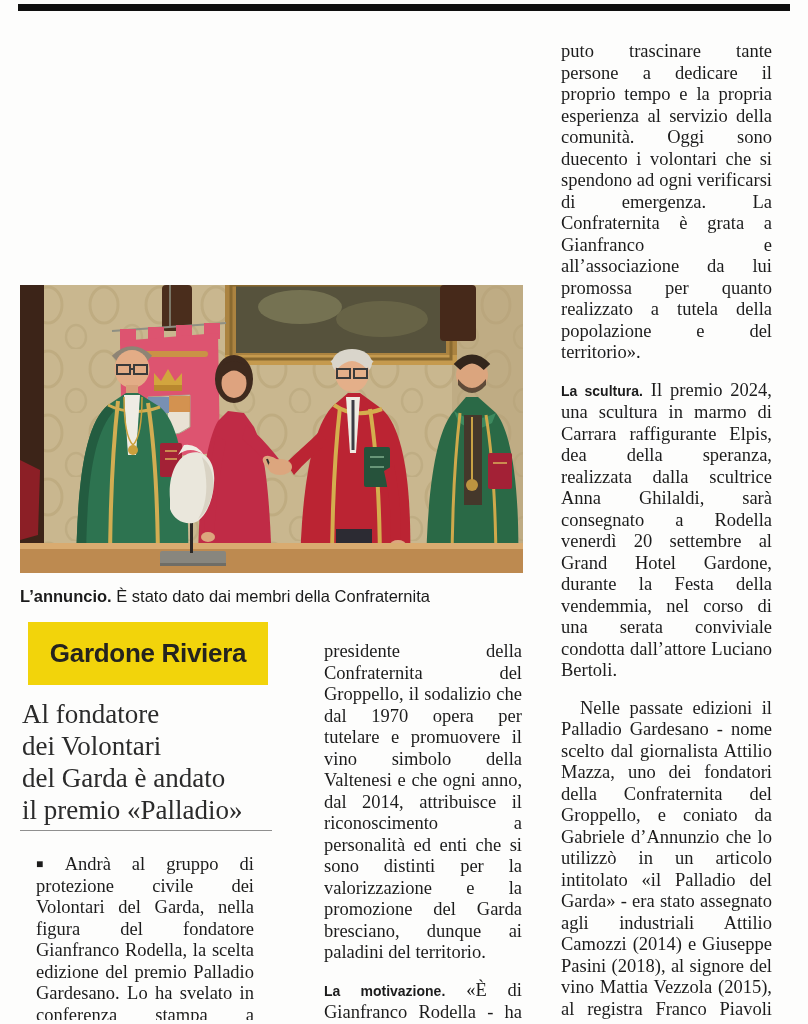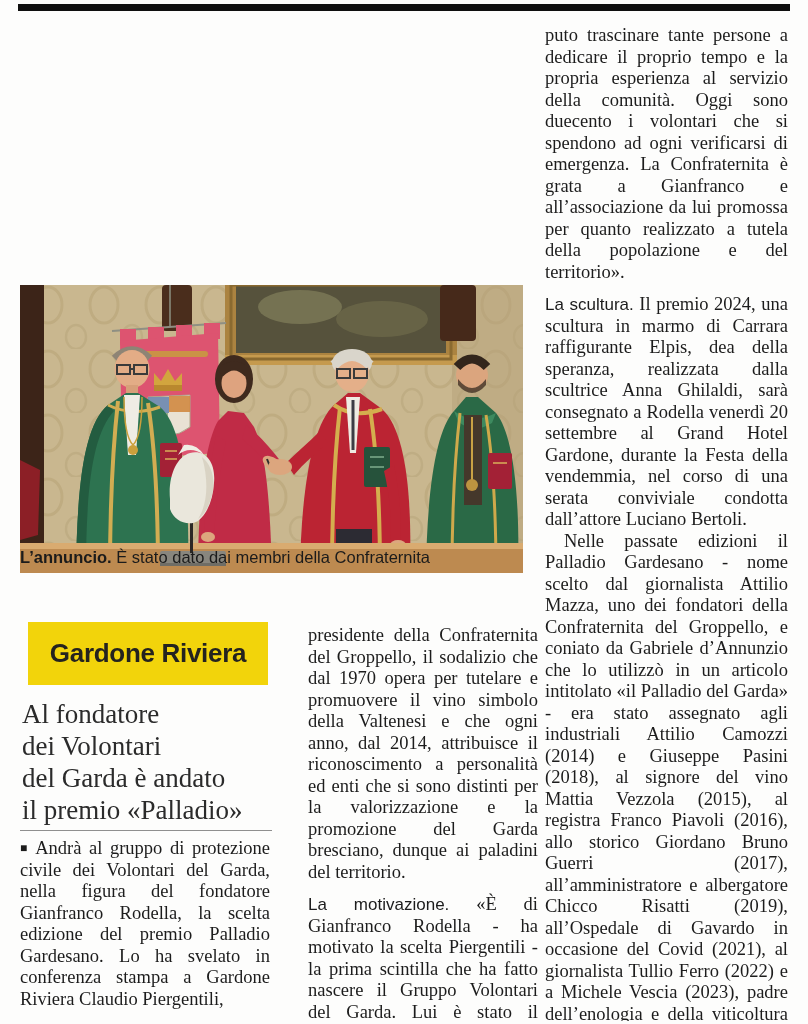--- a/index.html
+++ b/index.html
@@ -3,37 +3,37 @@
 <meta charset="utf-8">
 <style>
   html,body{margin:0;padding:0;background:#ffffff;}
   #page{position:relative;width:808px;height:1024px;background:#fdfdfc;overflow:hidden;
         font-family:"Liberation Serif",serif;color:#1d1d1d;}
   .abs{position:absolute;}
   .top-rule{left:18px;top:4px;width:772px;height:7px;background:#0f0f0f;}
   .headline{left:20px;top:16px;width:528px;font-family:"DejaVu Serif",serif;font-weight:bold;
             font-size:50px;line-height:68px;letter-spacing:-1px;color:#151515;white-space:pre-line;}
   .photo-wrap{left:20px;top:285px;width:503px;height:288px;overflow:hidden;background:#c9b78f;}
-  .caption{left:20px;top:548px;width:503px;font-family:"Liberation Sans",sans-serif;
+  .caption{left:20px;top:587px;width:503px;font-family:"Liberation Sans",sans-serif;
            font-size:16.5px;color:#1b1b1b;}
   .caption .cap-lead{font-weight:bold;}
   .kicker{left:28px;top:622px;width:240px;height:63px;background:#f2d40b;display:flex;
           align-items:center;justify-content:center;font-family:"Liberation Sans",sans-serif;
           font-weight:bold;font-size:26px;letter-spacing:-0.3px;color:#24231f;}
   .standfirst{left:22px;top:698px;width:260px;font-size:27px;line-height:32px;color:#2b2b2b;
               white-space:pre-line;}
   .rule-thin{left:20px;top:830px;width:252px;height:1px;background:#8f8f8f;}
   .col{position:absolute;font-size:18.5px;line-height:21.5px;text-align:justify;color:#1c1c1c;overflow:hidden;}
-  .col p{margin:0;}
+  .col p{margin:16px;}
   .col p.spaced{margin-top:11px;}
   .col p.indent{text-indent:19px;}
   .col-left{left:20px;top:838px;width:250px;height:182px;}
   .col-mid{left:308px;top:625px;width:230px;height:396px;}
   .col-right{left:545px;top:25px;width:243px;height:996px;}
-  .lead-in{font-family:"Liberation Sans",sans-serif;font-weight:normal;font-size:17px;}
+  .lead-in{font-family:"Liberation Sans",sans-serif;font-weight:bold;font-size:14px;}
   .bullet{font-family:"Liberation Sans",sans-serif;font-size:12px;vertical-align:2px;padding-right:5px;}
 </style>
 </head>
 <body>
 
 <div id="page">
 
   <div class="abs top-rule" style="background-color: rgb(15, 15, 15);"></div>
 
 

